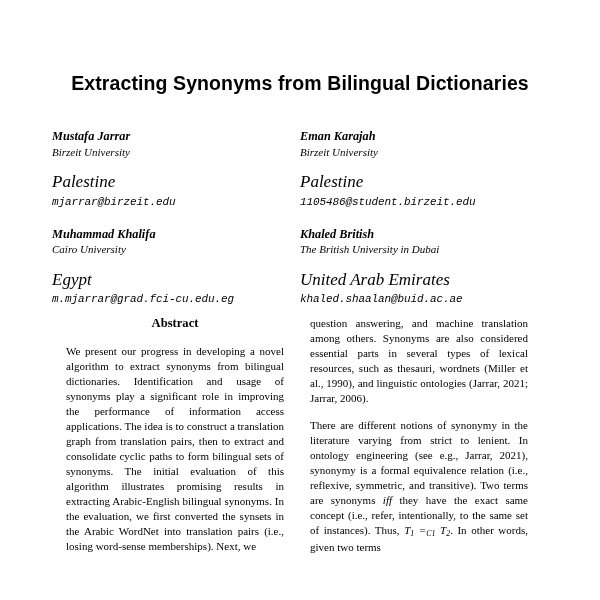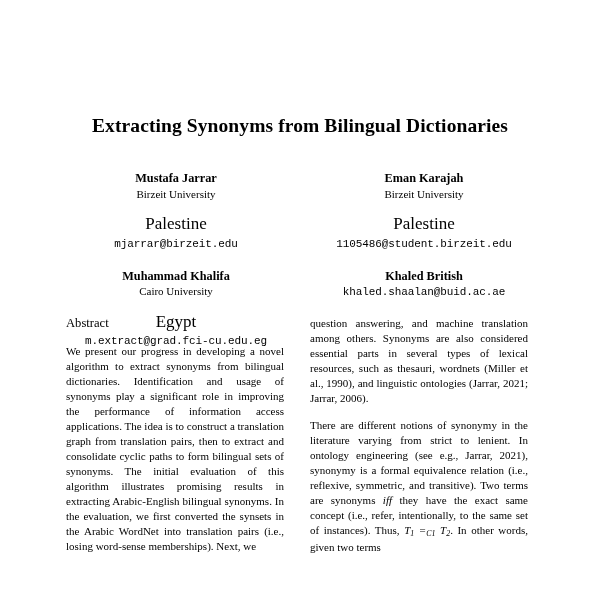--- a/index.html
+++ b/index.html
@@ -17,41 +17,41 @@
   .page {
     position: relative;
     width: 600px;
     height: 600px;
     overflow: hidden;
     padding: 0;
     box-sizing: border-box;
   }
   .title {
     text-align: center;
-    font-family: Liberation Serif, serif;
+    font-family: Liberation Sans, sans-serif;
     font-weight: bold;
     font-size: 19.5px;
     letter-spacing: 0.1px;
     margin: 0;
-    padding: 114px 40px 0 40px;
+    padding: 72px 40px 0 40px;
     line-height: 1.2;
   }
   .authors {
     margin: 0;
     padding: 33px 52px 0 52px;
   }
   .author-row {
     display: flex;
     width: 100%;
     margin-bottom: 16px;
   }
   .author-cell {
     flex: 1 1 50%;
-    text-align: center;
     line-height: 1.33;
+    font-style: italic;
   }
   .author-name {
     font-weight: bold;
     font-size: 12.3px;
     display: block;
   }
   .author-affil {
     font-size: 11px;
     display: block;
   }
@@ -78,21 +78,22 @@
   .col {
     position: absolute;
     top: 0;
     width: 218px;
     height: 284px;
     overflow: hidden;
   }
   .col-left { left: 66px; }
   .col-right { left: 310px; }
   .section-head {
-    font-weight: normal;
+    text-align: center;
+    font-weight: bold;
     font-size: 12.6px;
     margin: 0 0 13px 0;
     line-height: 1.2;
   }
   .para {
     text-align: justify;
     font-size: 11px;
     line-height: 1.365;
     margin: 0 0 12px 0;
     text-justify: inter-word;
@@ -127,24 +128,26 @@
         <span class="author-country">Palestine</span>
         <span class="author-email">1105486@student.birzeit.edu</span>
       </div>
     </div>
 
     <div class="author-row">
       <div class="author-cell">
         <span class="author-name">Muhammad Khalifa</span>
         <span class="author-affil">Cairo University</span>
         <span class="author-country">Egypt</span>
-        <span class="author-email">m.extract@grad.fci-cu.edu.eg</span>
+        <span class="author-email">m.mjarrar@grad.fci-cu.edu.eg</span>
       </div>
       <div class="author-cell">
         <span class="author-name">Khaled British</span>
+        <span class="author-affil">The British University in Dubai</span>
+        <span class="author-country">United Arab Emirates</span>
         <span class="author-email">khaled.shaalan@buid.ac.ae</span>
       </div>
     </div>
 
   </div>
 
   <div class="columns">
 
     <div class="col col-left">
       <div class="section-head">Abstract</div>

